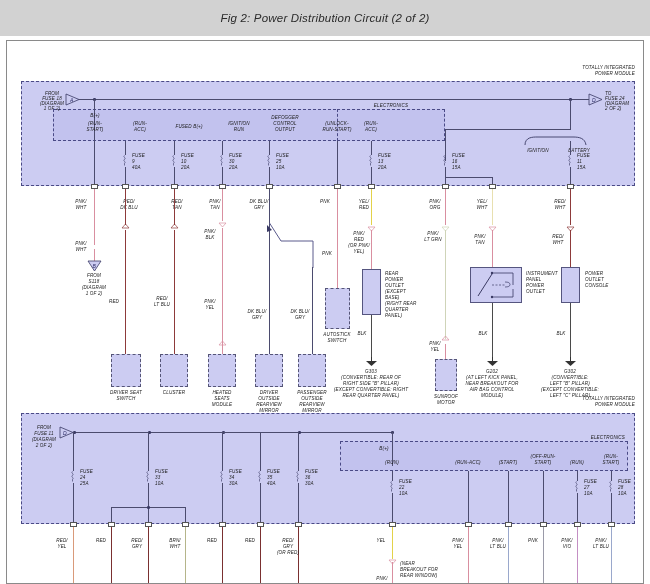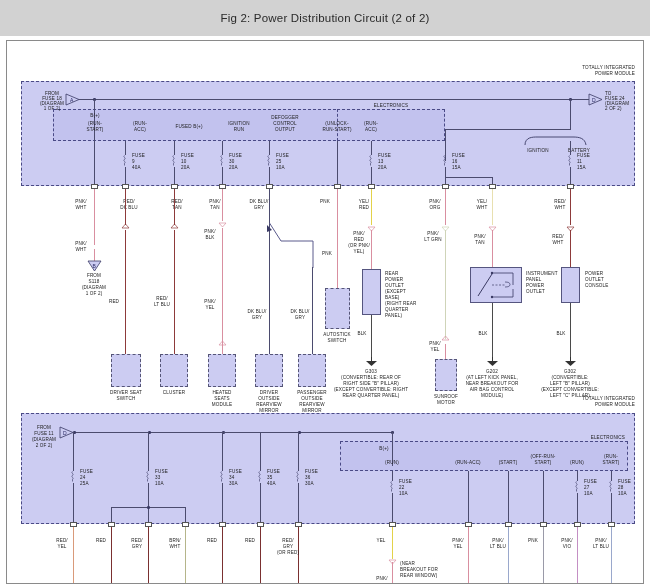--- a/index.html
+++ b/index.html
@@ -7,20 +7,21 @@
     margin: 0; padding: 0;
     width: 650px; height: 584px;
     background: #ffffff;
     font-family: "Liberation Sans", sans-serif;
     overflow: hidden;
   }
   #page {
     position: relative;
     width: 588px; height: 584px;
     background: #ffffff;
+    font-style: italic;
   }
   
   #title-bar {
     position: absolute; left: 0; top: 0;
     width: 650px; height: 36px;
     background: #d2d2d2;
     display: flex; align-items: center; justify-content: center;
   }
   #title-text {
     font-size: 11.5px; color: #2a2a2a; letter-spacing: .2px;

